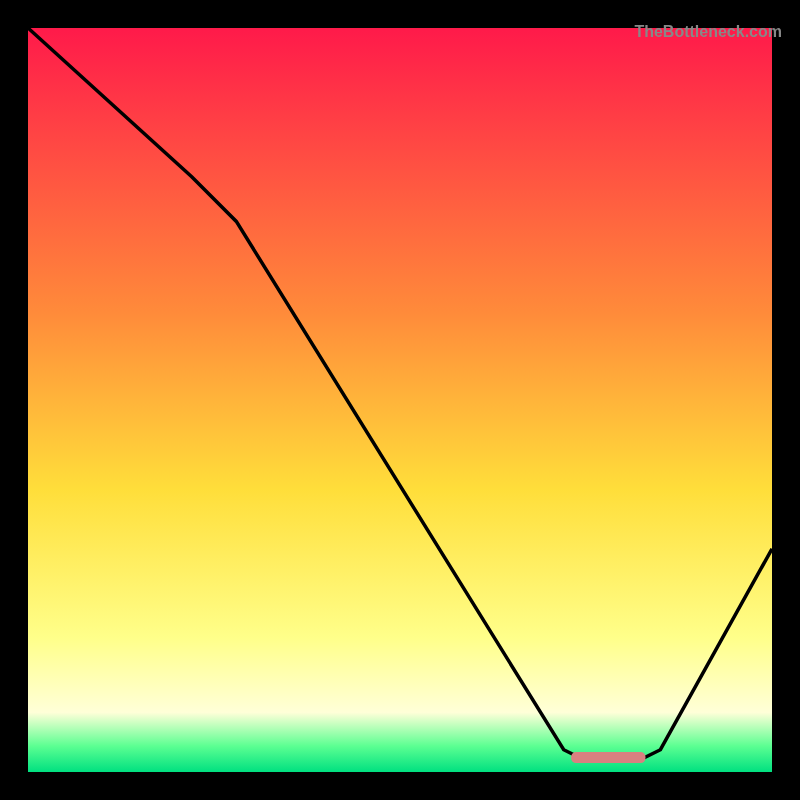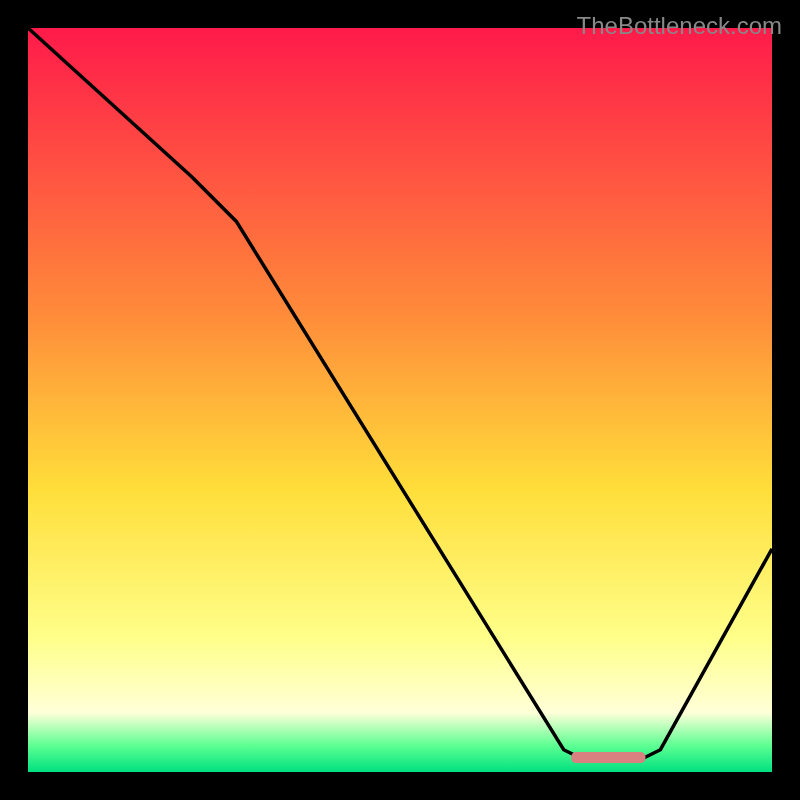--- a/index.html
+++ b/index.html
@@ -6,24 +6,24 @@
     margin: 0;
     padding: 0;
     width: 800px;
     height: 800px;
     background: #000;
     position: relative;
     font-family: Arial, sans-serif;
   }
   .watermark {
     position: absolute;
-    top: 12px;
+    top: 23px;
     right: 18px;
-    font-size: 24px;
-    font-weight: normal;
+    font-size: 16px;
+    font-weight: bold;
     color: #888;
     z-index: 10;
   }
   .frame {
     position: absolute;
     top: 28px;
     left: 28px;
     width: 744px;
     height: 744px;
     background: #000;

